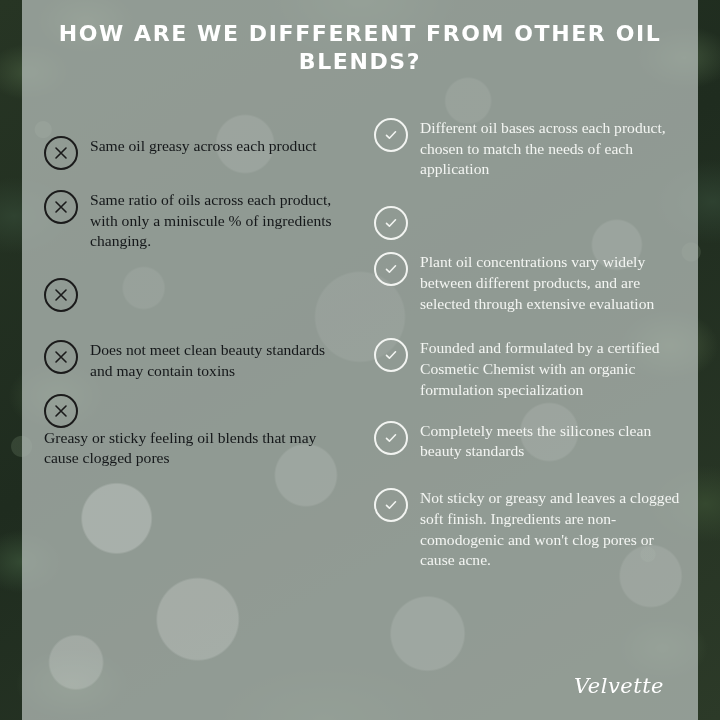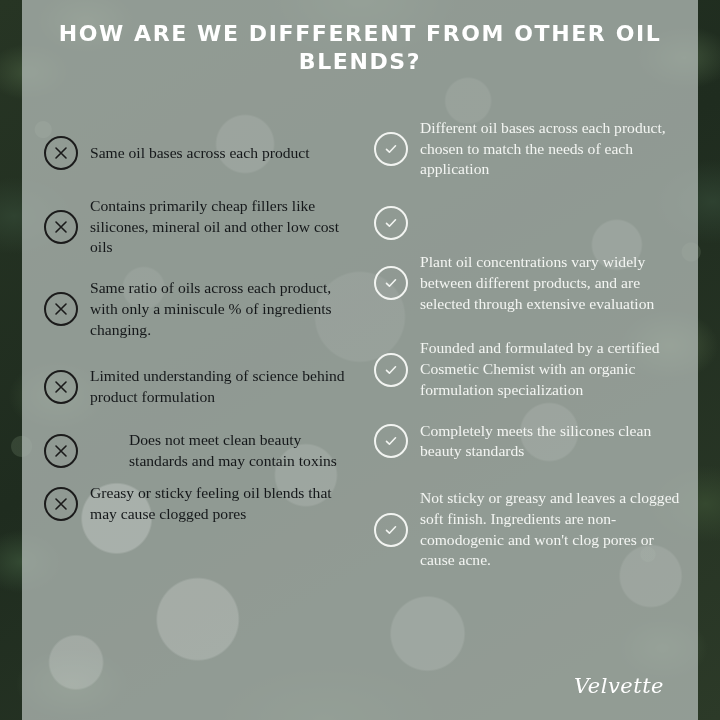--- a/index.html
+++ b/index.html
@@ -106,21 +106,21 @@
   }
   .col {
     width: 50%;
     box-sizing: border-box;
   }
   .col-left { padding-right: 14px; }
   .col-right { padding-left: 12px; }
 
   .row {
     display: flex;
-    align-items: center;
+    align-items: flex-start;
     margin-bottom: 12px;
   }
   .mark {
     flex: 0 0 auto;
     width: 34px;
     height: 34px;
     border-radius: 50%;
     display: flex;
     align-items: center;
     justify-content: center;
@@ -169,60 +169,51 @@
       <div class="columns">
 
         <div class="col col-left">
 
           <div class="row" style="margin-top:18px;">
             <span class="mark x">
               <svg width="14" height="14" viewBox="0 0 14 14">
                   <path d="M2 2 L12 12 M12 2 L2 12" stroke="#1b1b1b" stroke-width="1.6" fill="none" stroke-linecap="round"></path>
                 </svg>
             </span>
-            <span class="txt dark">Same oil bases across each product</span>
+            <span class="txt dark">Same oil greasy across each product</span>
+          </div>
+
+
+          <div class="row" style="margin-top:20px;">
+            <span class="mark x">
+              <svg width="14" height="14" viewBox="0 0 14 14">
+                  <path d="M2 2 L12 12 M12 2 L2 12" stroke="#1b1b1b" stroke-width="1.6" fill="none" stroke-linecap="round"></path>
+                </svg>
+            </span>
+            <span class="txt dark">Same ratio of oils across each product, with only a miniscule % of ingredients changing.</span>
           </div>
 
           <div class="row" style="margin-top:26px;">
             <span class="mark x">
               <svg width="14" height="14" viewBox="0 0 14 14">
                   <path d="M2 2 L12 12 M12 2 L2 12" stroke="#1b1b1b" stroke-width="1.6" fill="none" stroke-linecap="round"></path>
                 </svg>
             </span>
-            <span class="txt dark">Contains primarily cheap fillers like silicones, mineral oil and other low cost oils</span>
-          </div>
-
-          <div class="row" style="margin-top:20px;">
-            <span class="mark x">
-              <svg width="14" height="14" viewBox="0 0 14 14">
-                  <path d="M2 2 L12 12 M12 2 L2 12" stroke="#1b1b1b" stroke-width="1.6" fill="none" stroke-linecap="round"></path>
-                </svg>
-            </span>
-            <span class="txt dark">Same ratio of oils across each product, with only a miniscule % of ingredients changing.</span>
-          </div>
-
-          <div class="row" style="margin-top:26px;">
-            <span class="mark x">
-              <svg width="14" height="14" viewBox="0 0 14 14">
-                  <path d="M2 2 L12 12 M12 2 L2 12" stroke="#1b1b1b" stroke-width="1.6" fill="none" stroke-linecap="round"></path>
-                </svg>
-            </span>
-            <span class="txt dark">Limited understanding of science behind product formulation</span>
-          </div>
-
-          <div class="row" style="margin-top:22px;gap:39px;">
+          </div>
+
+          <div class="row" style="margin-top:28px;">
             <span class="mark x">
               <svg width="14" height="14" viewBox="0 0 14 14">
                   <path d="M2 2 L12 12 M12 2 L2 12" stroke="#1b1b1b" stroke-width="1.6" fill="none" stroke-linecap="round"></path>
                 </svg>
             </span>
             <span class="txt dark">Does not meet clean beauty standards and may contain toxins</span>
           </div>
 
-          <div class="row" style="">
+          <div class="row" style="flex-direction:column;">
             <span class="mark x">
               <svg width="14" height="14" viewBox="0 0 14 14">
                   <path d="M2 2 L12 12 M12 2 L2 12" stroke="#1b1b1b" stroke-width="1.6" fill="none" stroke-linecap="round"></path>
                 </svg>
             </span>
             <span class="txt dark">Greasy or sticky feeling oil blends that may cause clogged pores</span>
           </div>
 
         </div>
 

